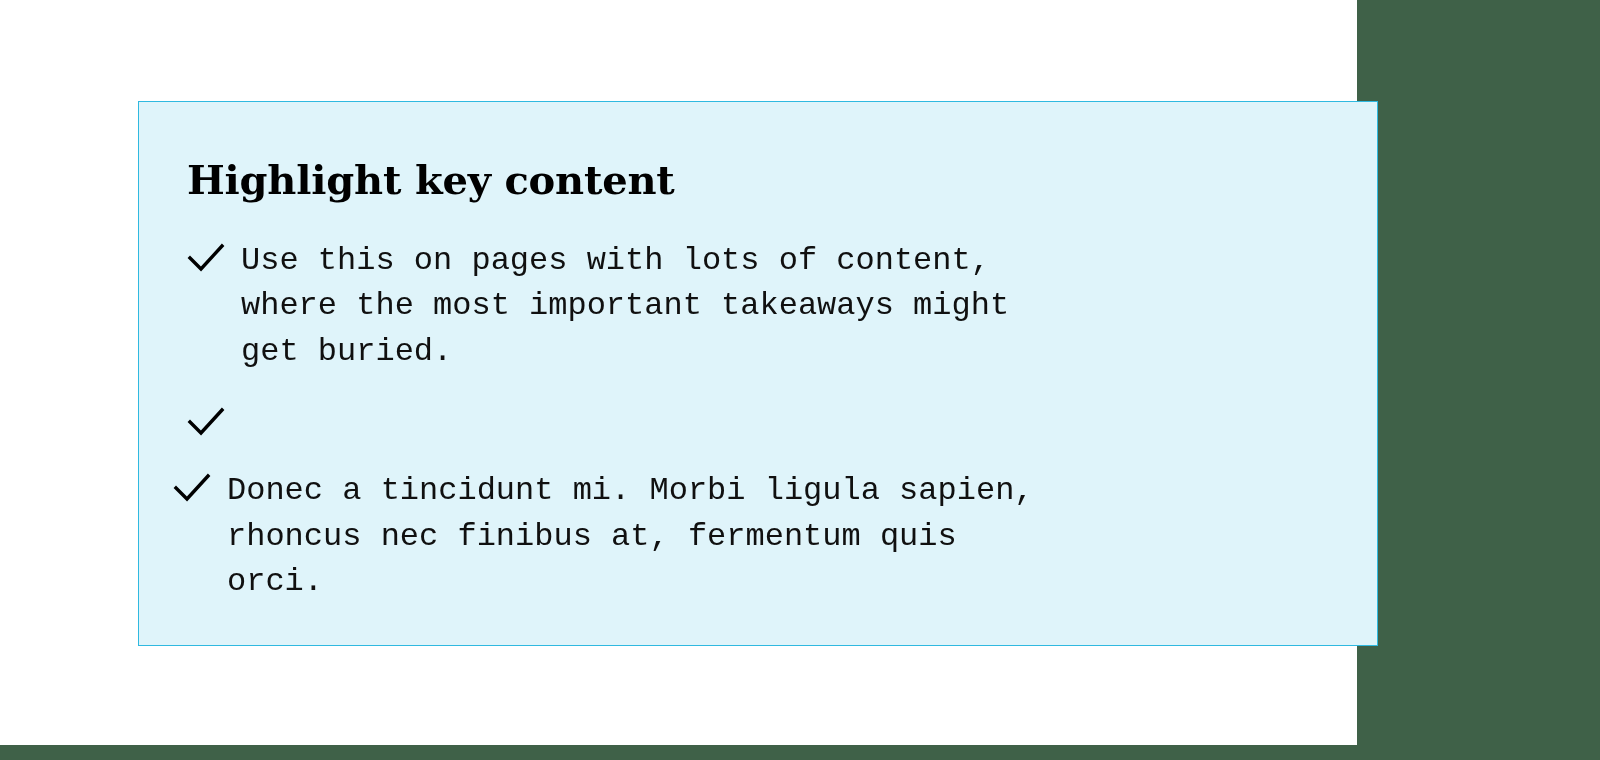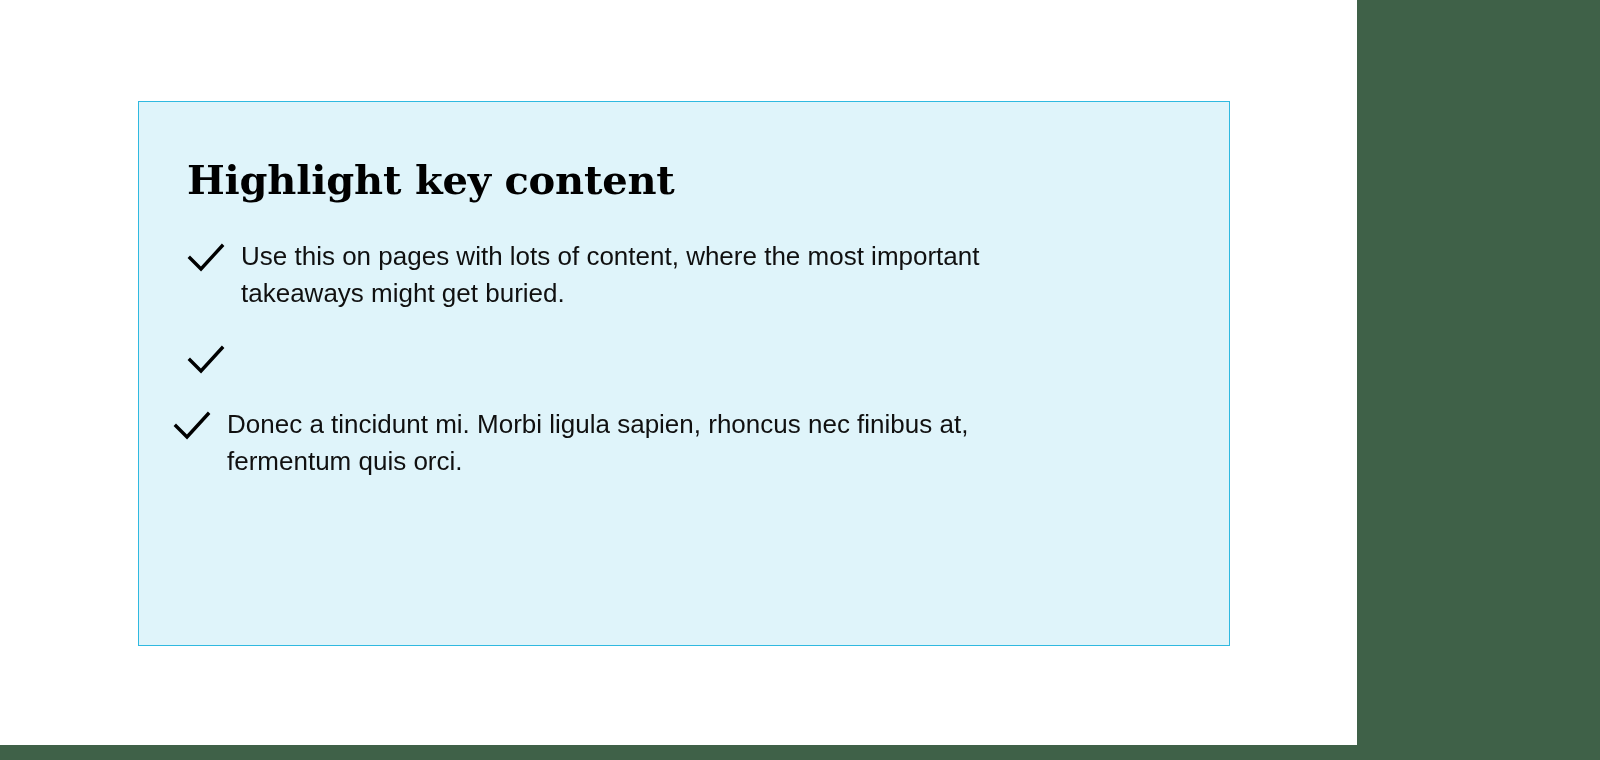--- a/index.html
+++ b/index.html
@@ -18,21 +18,21 @@
     left: 0;
     top: 0;
     width: 1357px;
     height: 745px;
     background: #ffffff;
   }
   .callout {
     position: absolute;
     left: 138px;
     top: 101px;
-    width: 1092px;
+    width: 1240px;
     height: 545px;
     box-sizing: border-box;
     background: #dff4fa;
     border: 1px solid #2fb9e0;
   }
   .callout-title {
     margin: 0;
     padding: 56px 0 0 48px;
     font-family: "DejaVu Serif", serif;
     font-weight: bold;
@@ -58,22 +58,22 @@
   }
   .check-icon {
     flex: 0 0 auto;
     width: 38px;
     height: 34px;
     margin-right: 16px;
     margin-top: 4px;
     display: block;
   }
   .check-text {
-    font-family: Liberation Sans, sans-serif;
-    font-size: 26px;
+    font-family: Liberation Mono, monospace;
+    font-size: 32px;
     line-height: 1.42;
     color: #101010;
     max-width: 830px;
   }
 </style>
 </head>
 <body>
 
 <div class="page">
 

